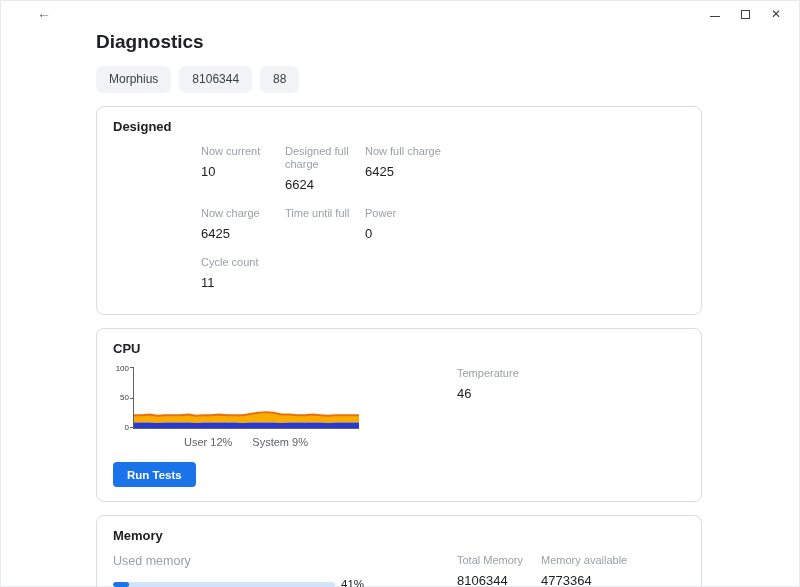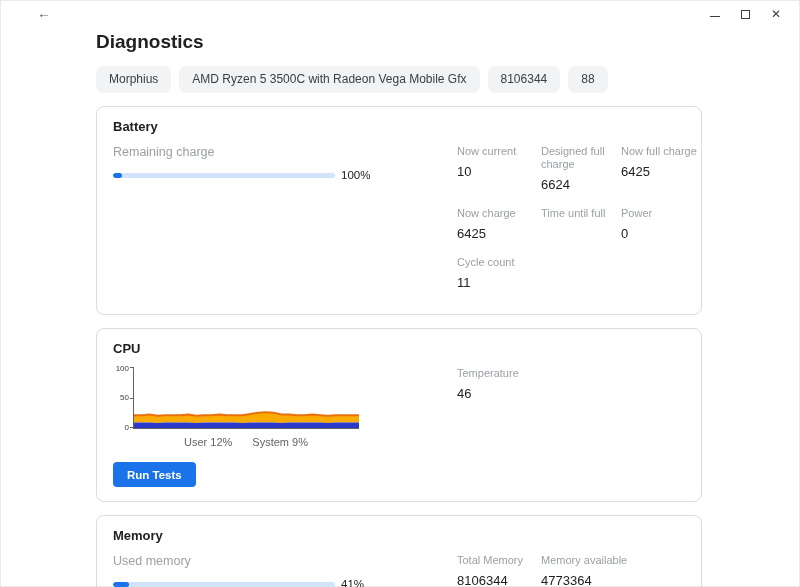--- a/index.html
+++ b/index.html
@@ -75,37 +75,27 @@
       <span class="wc wc-max"></span>
       <span class="wc wc-close">✕</span>
     </div>
   </div>
 
   <div class="content">
     <h1 class="page-title">Diagnostics</h1>
 
     <div class="chips">
       <span class="chip">Morphius</span>
-      <span class="chip">AMD Ryzen 5 3500C with Radeon Vega Mobile Gfx</span>
       <span class="chip">8106344</span>
       <span class="chip">88</span>
     </div>
 
     <div class="card">
-      <div class="card-title">Battery</div>
+      <div class="card-title">Designed</div>
       <div class="card-body">
-        <div class="left-col">
-          <div class="gauge-label">Remaining charge</div>
-          <div class="gauge-row">
-            <div class="bar-track">
-              <div class="bar-fill" style="width: 4%;"></div>
-            </div>
-            <span class="gauge-pct">100%</span>
-          </div>
-        </div>
         <div class="stats stats-grid cols3">
           <div class="stat-cell">
             <div class="stat-label">Now current</div>
             <div class="stat-value">10</div>
           </div>
           <div class="stat-cell">
             <div class="stat-label">Designed full charge</div>
             <div class="stat-value">6624</div>
           </div>
           <div class="stat-cell">

